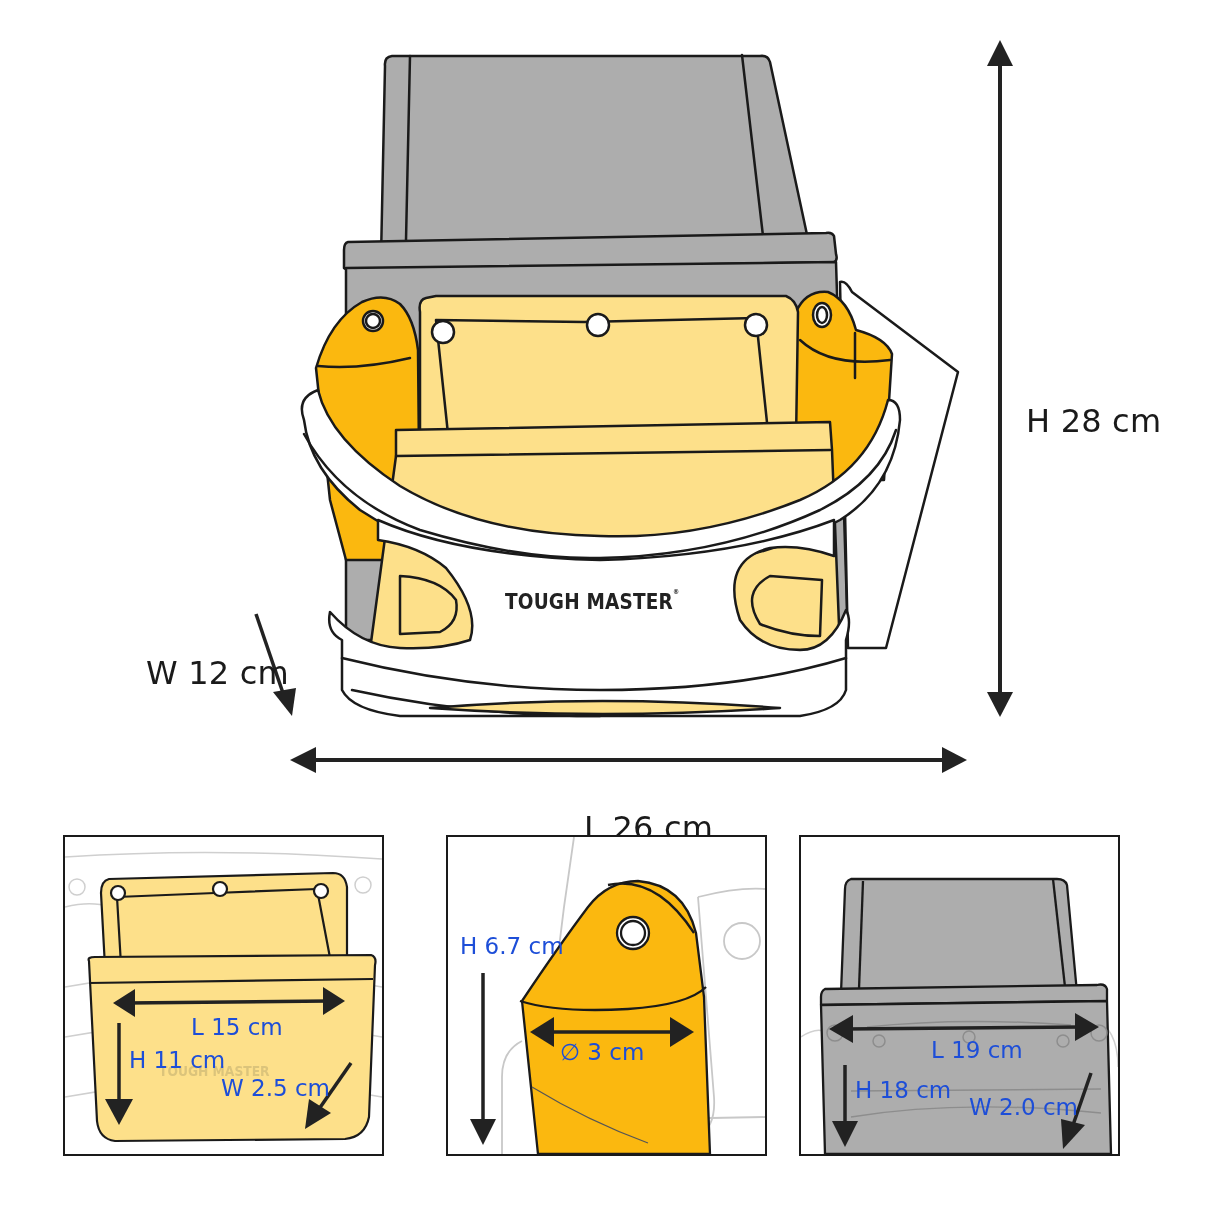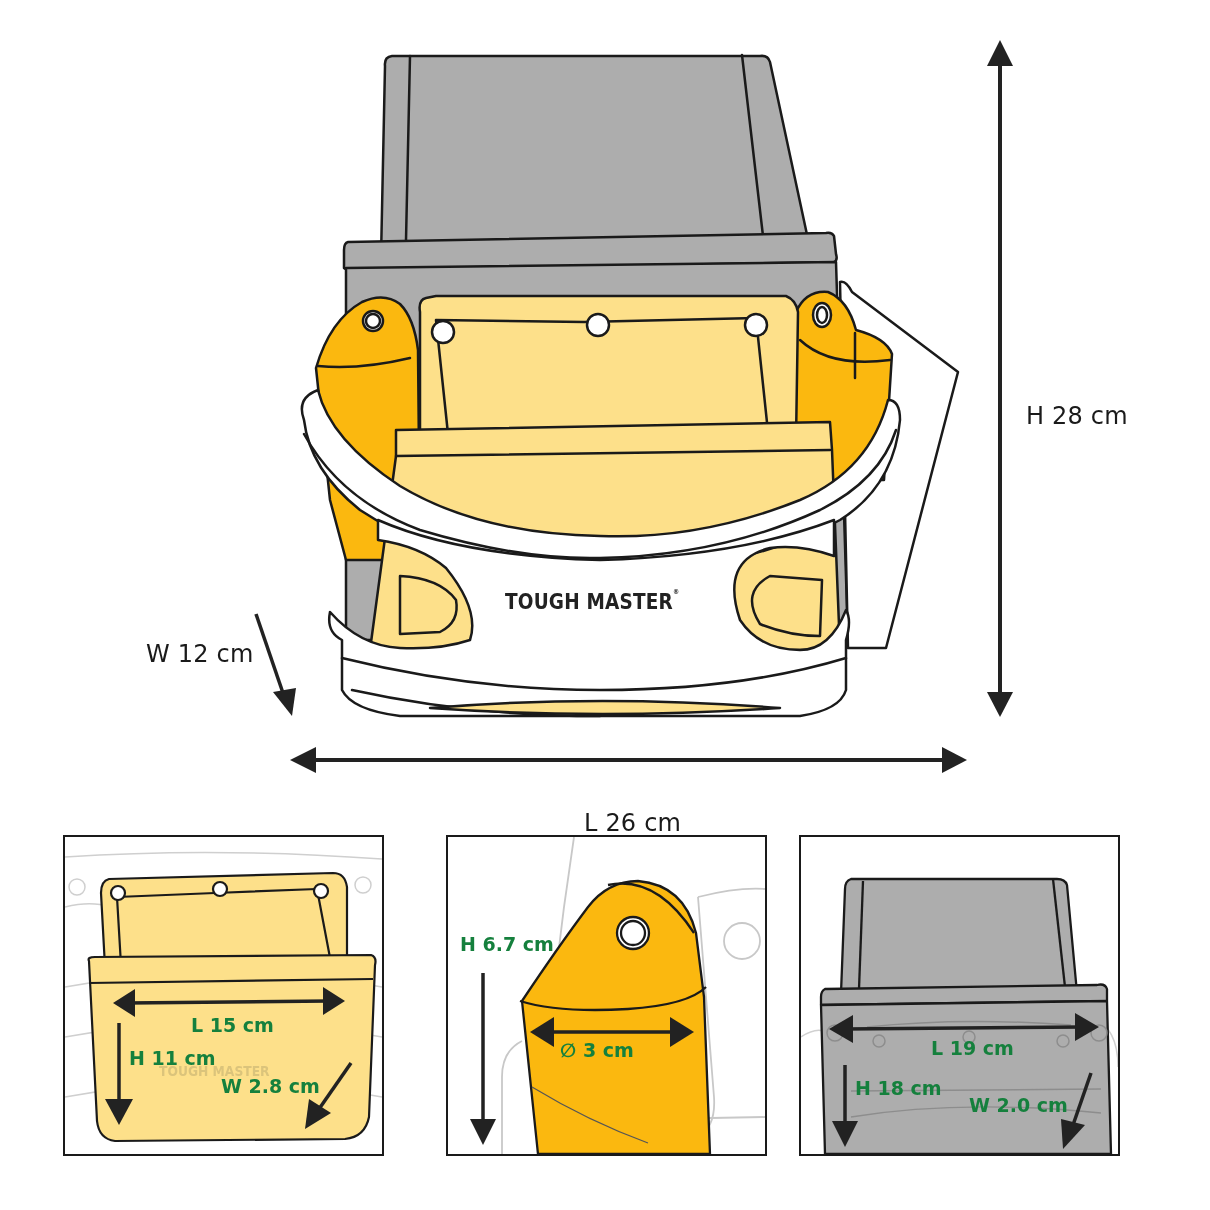--- a/index.html
+++ b/index.html
@@ -1,21 +1,21 @@
 <!DOCTYPE html>
 <html><head>
 <meta charset="utf-8">
 <style>
   html, body { margin: 0; padding: 0; background: #ffffff; }
   body { width: 1210px; height: 1210px; position: relative; overflow: hidden;
          font-family: "DejaVu Sans", "Liberation Sans", sans-serif; color: #1a1a1a; }
   svg { display: block; }
   .abs { position: absolute; }
-  .dim-label { position: absolute; font-size: 24px; color: #1a1a1a; white-space: nowrap; letter-spacing: 0.2px; }
-  .inset-label { position: absolute; font-size: 19px; color: #15803d; white-space: nowrap; font-weight: 700; }
+  .dim-label { position: absolute; font-size: 32px; color: #1a1a1a; white-space: nowrap; letter-spacing: 0.2px; }
+  .inset-label { position: absolute; font-size: 23px; color: #1d4ed8; white-space: nowrap; font-weight: 400; }
   .brand { position: absolute; font-family: "DejaVu Sans", sans-serif; font-weight: 700; font-size: 21px;
            letter-spacing: 0.2px; color: #222; white-space: nowrap; transform: scaleX(0.88); transform-origin: left center; }
   .brand sup { font-size: 7px; vertical-align: top; position: relative; top: -2px; }
   .inset { position: absolute; border: 2px solid #1a1a1a; background: #fff; overflow: hidden; box-sizing: border-box; }
   .brand-ghost { position: absolute; font-weight: 700; font-size: 14px; color: rgba(120,110,80,0.25);
                  white-space: nowrap; transform: scaleX(0.88); transform-origin: left center; }
 </style>
 </head>
 <body>
 
@@ -83,21 +83,21 @@
     <polygon points="290,760 316,747 316,773" stroke="none"></polygon>
     <polygon points="967,760 942,747 942,773" stroke="none"></polygon>
 
     <line x1="256" y1="614" x2="284" y2="696" stroke-width="3.5"></line>
     <polygon points="292,716 273,692 296,688" stroke="none"></polygon>
   </g>
 </svg>
 
 <div class="dim-label" style="left:1026px;top:402px;">H 28 cm</div>
 <div class="dim-label" style="left:584px;top:780px;margin-top:29px;">L 26 cm</div>
-<div class="dim-label" style="left:146px;top:640px;">W 12 cm</div>
+<div class="dim-label" style="left:146px;top:654px;">W 12 cm</div>
 
 <div class="inset" style="left:63px;top:835px;width:321px;height:321px;">
   <svg width="317" height="317" viewBox="0 0 317 317">
 
     <g fill="none" stroke="#cfcfcf" stroke-width="1.5">
       <path d="M0 20 Q150 10 317 22"></path>
       <path d="M0 70 Q40 60 60 80"></path>
       <circle cx="12" cy="50" r="8"></circle>
         <circle cx="298" cy="48" r="8"></circle>
       <path d="M0 150 Q160 120 317 150"></path>
@@ -119,21 +119,21 @@
       <polygon points="280,164 258,150 258,178" stroke="none"></polygon>
       <line x1="54" y1="186" x2="54" y2="266" stroke-width="3.5"></line>
       <polygon points="54,288 40,262 68,262" stroke="none"></polygon>
       <line x1="286" y1="226" x2="254" y2="272" stroke-width="3.5"></line>
       <polygon points="240,292 244,262 266,276" stroke="none"></polygon>
     </g>
   </svg>
   <div class="brand-ghost" style="left:94px;top:226px;">TOUGH MASTER</div>
   <div class="inset-label" style="left:126px;top:177px;">L 15 cm</div>
   <div class="inset-label" style="left:64px;top:210px;">H 11 cm</div>
-  <div class="inset-label" style="left:156px;top:238px;">W 2.8 cm</div>
+  <div class="inset-label" style="left:156px;top:238px;">W 2.5 cm</div>
 </div>
 
 <div class="inset" style="left:446px;top:835px;width:321px;height:321px;">
   <svg width="317" height="317" viewBox="0 0 317 317">
     <g fill="none" stroke="#c8c8c8" stroke-width="1.8">
       <path d="M126 0 L116 70 L100 200"></path>
       <path d="M250 60 Q290 50 317 52"></path>
       <path d="M250 60 L266 260 Q268 290 250 300"></path>
       <circle cx="294" cy="104" r="18"></circle>
       <path d="M74 204 Q54 214 54 240 L54 317"></path>

